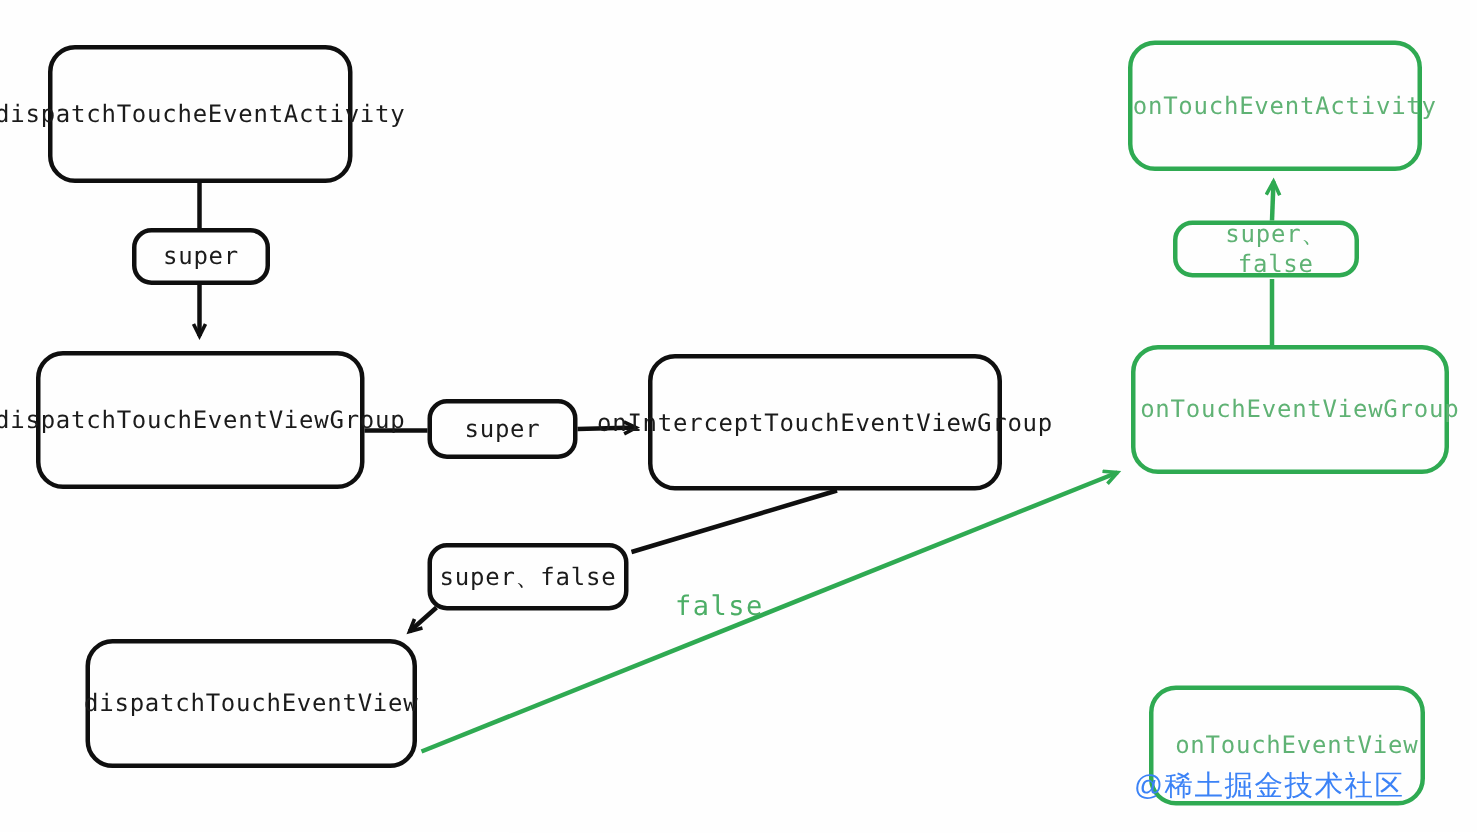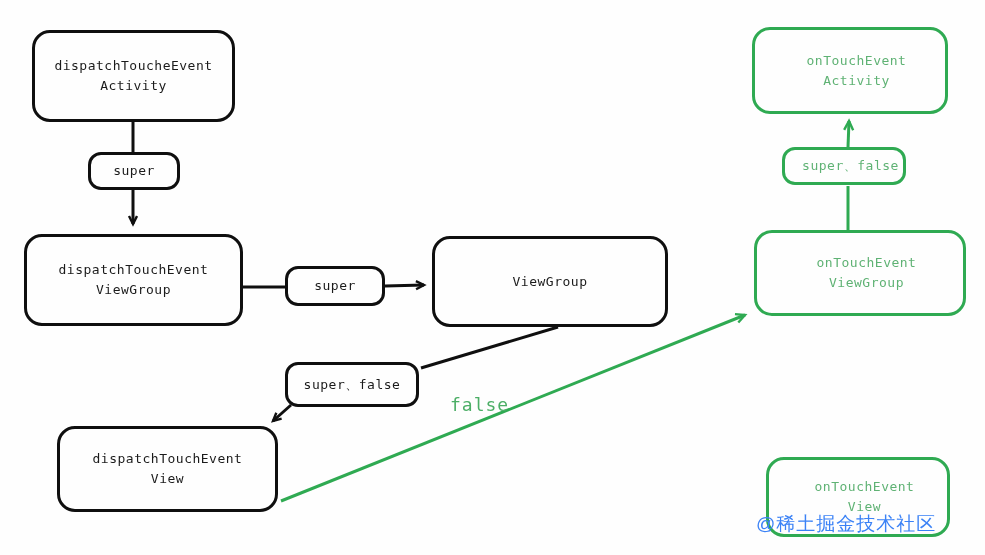--- a/index.html
+++ b/index.html
@@ -13,27 +13,27 @@
   }
   #edges {
     position: absolute;
     left: 0; top: 0;
     width: 985px; height: 555px;
     pointer-events: none;
   }
   .node {
     position: absolute;
     display: flex;
-    flex-direction: column;
+    flex-direction: row;
     align-items: center;
     justify-content: center;
     text-align: center;
     background: #fefefe;
     box-sizing: border-box;
-    font-size: 13px;
+    font-size: 16px;
     line-height: 20px;
     letter-spacing: 0.5px;
   }
   .node-black {
     border: 3px solid #0f0f0f;
     color: #1b1b1b;
   }
   .node-green {
     border: 3px solid #2faa52;
     color: #5fb274;
@@ -113,20 +113,21 @@
   <div class="node node-black big" id="n-dispatch-viewgroup">
     <span>dispatchTouchEvent</span>
     <span>ViewGroup</span>
   </div>
 
   <div class="node node-black small" id="n-super-2">
     <span>super</span>
   </div>
 
   <div class="node node-black big" id="n-onintercept">
+    <span>onInterceptTouchEvent</span>
     <span>ViewGroup</span>
   </div>
 
   <div class="node node-black small" id="n-super-false-black">
     <span>super、false</span>
   </div>
 
   <div class="node node-black big" id="n-dispatch-view">
     <span>dispatchTouchEvent</span>
     <span>View</span>

